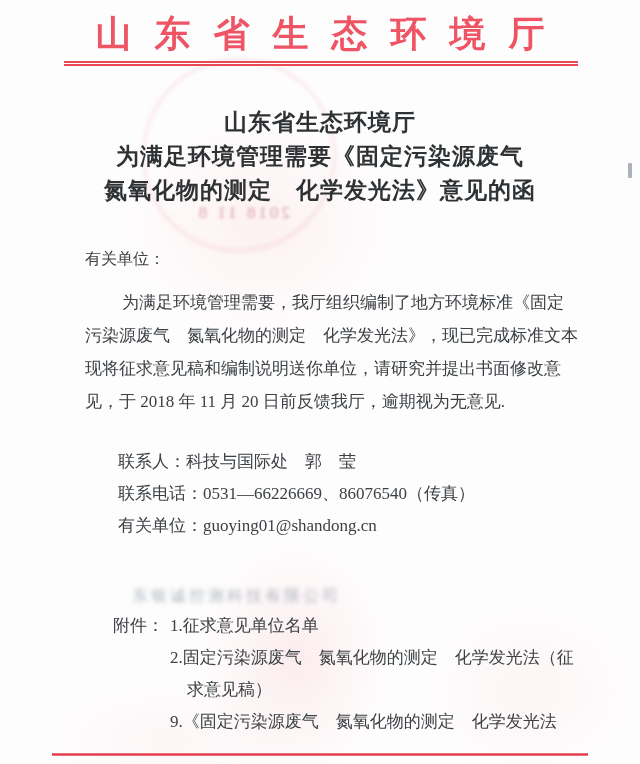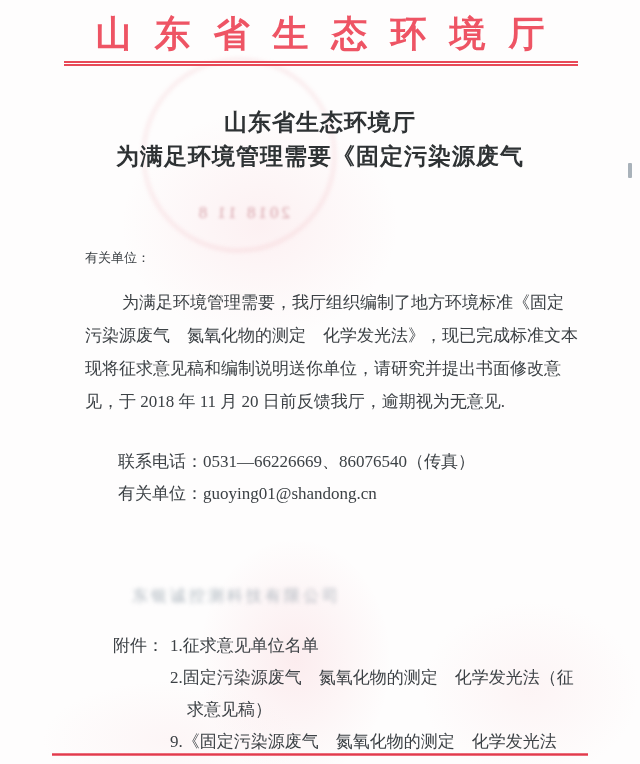--- a/index.html
+++ b/index.html
@@ -63,35 +63,35 @@
   
   .doc-title{
     position:absolute;top:106px;left:0;width:640px;
     text-align:center;font-weight:bold;
     font-size:23px;line-height:34px;color:#2e3234;
     letter-spacing:1px;
   }
   
   .salutation{
     position:absolute;left:85px;top:249px;
-    font-size:13px;color:#3c4145;
+    font-size:16px;color:#3c4145;
   }
   .para{
     position:absolute;left:85px;top:286px;width:486px;
     font-size:17px;color:#3c4145;
   }
   .para .line{height:33px;line-height:33px;white-space:nowrap;}
   .para .line.indent{text-indent:37px;}
   .contacts{
     position:absolute;left:118px;top:446px;width:470px;
     font-size:17px;color:#3c4145;
   }
   .contacts .line{height:32px;line-height:32px;white-space:nowrap;}
   .attachments{
-    position:absolute;left:113px;top:630px;width:500px;
+    position:absolute;left:113px;top:610px;width:500px;
     font-size:17px;color:#3c4145;
   }
   .attachments .line{height:32px;line-height:32px;white-space:nowrap;}
   .attachments .line .label{margin-right:6px;}
   .attachments .line.l2{padding-left:57px;}
   .attachments .line.l3{padding-left:74px;}
   .attachments .line.l4{padding-left:57px;}
 </style>
 </head>
 <body>
@@ -106,32 +106,34 @@
   <div class="stamp-mirror">2018 11 8</div>
   <div class="bleed-company">东银诚控测科技有限公司</div>
   <div class="edge-mark"></div>
 
   <div class="org-title">山东省生态环境厅</div>
   <div class="red-rule top"></div>
 
   <div class="doc-title">
     <div>山东省生态环境厅</div>
     <div>为满足环境管理需要《固定污染源废气</div>
+    <div>氮氧化物的测定　化学发光法》意见的函</div>
   </div>
 
   <div class="salutation">有关单位：</div>
 
   <div class="para">
     <div class="line indent">为满足环境管理需要，我厅组织编制了地方环境标准《固定</div>
     <div class="line">污染源废气　氮氧化物的测定　化学发光法》，现已完成标准文本</div>
     <div class="line">现将征求意见稿和编制说明送你单位，请研究并提出书面修改意</div>
     <div class="line">见，于 2018 年 11 月 20 日前反馈我厅，逾期视为无意见.</div>
   </div>
 
   <div class="contacts">
+    <div class="line">联系人：科技与国际处　郭　莹</div>
     <div class="line">联系电话：0531—66226669、86076540（传真）</div>
     <div class="line">有关单位：guoying01@shandong.cn</div>
   </div>
 
   <div class="attachments">
     <div class="line l1">
       <span class="label">附件：</span><span>1.征求意见单位名单</span>
     </div>
     <div class="line l2">2.固定污染源废气　氮氧化物的测定　化学发光法（征</div>
     <div class="line l3">求意见稿）</div>

